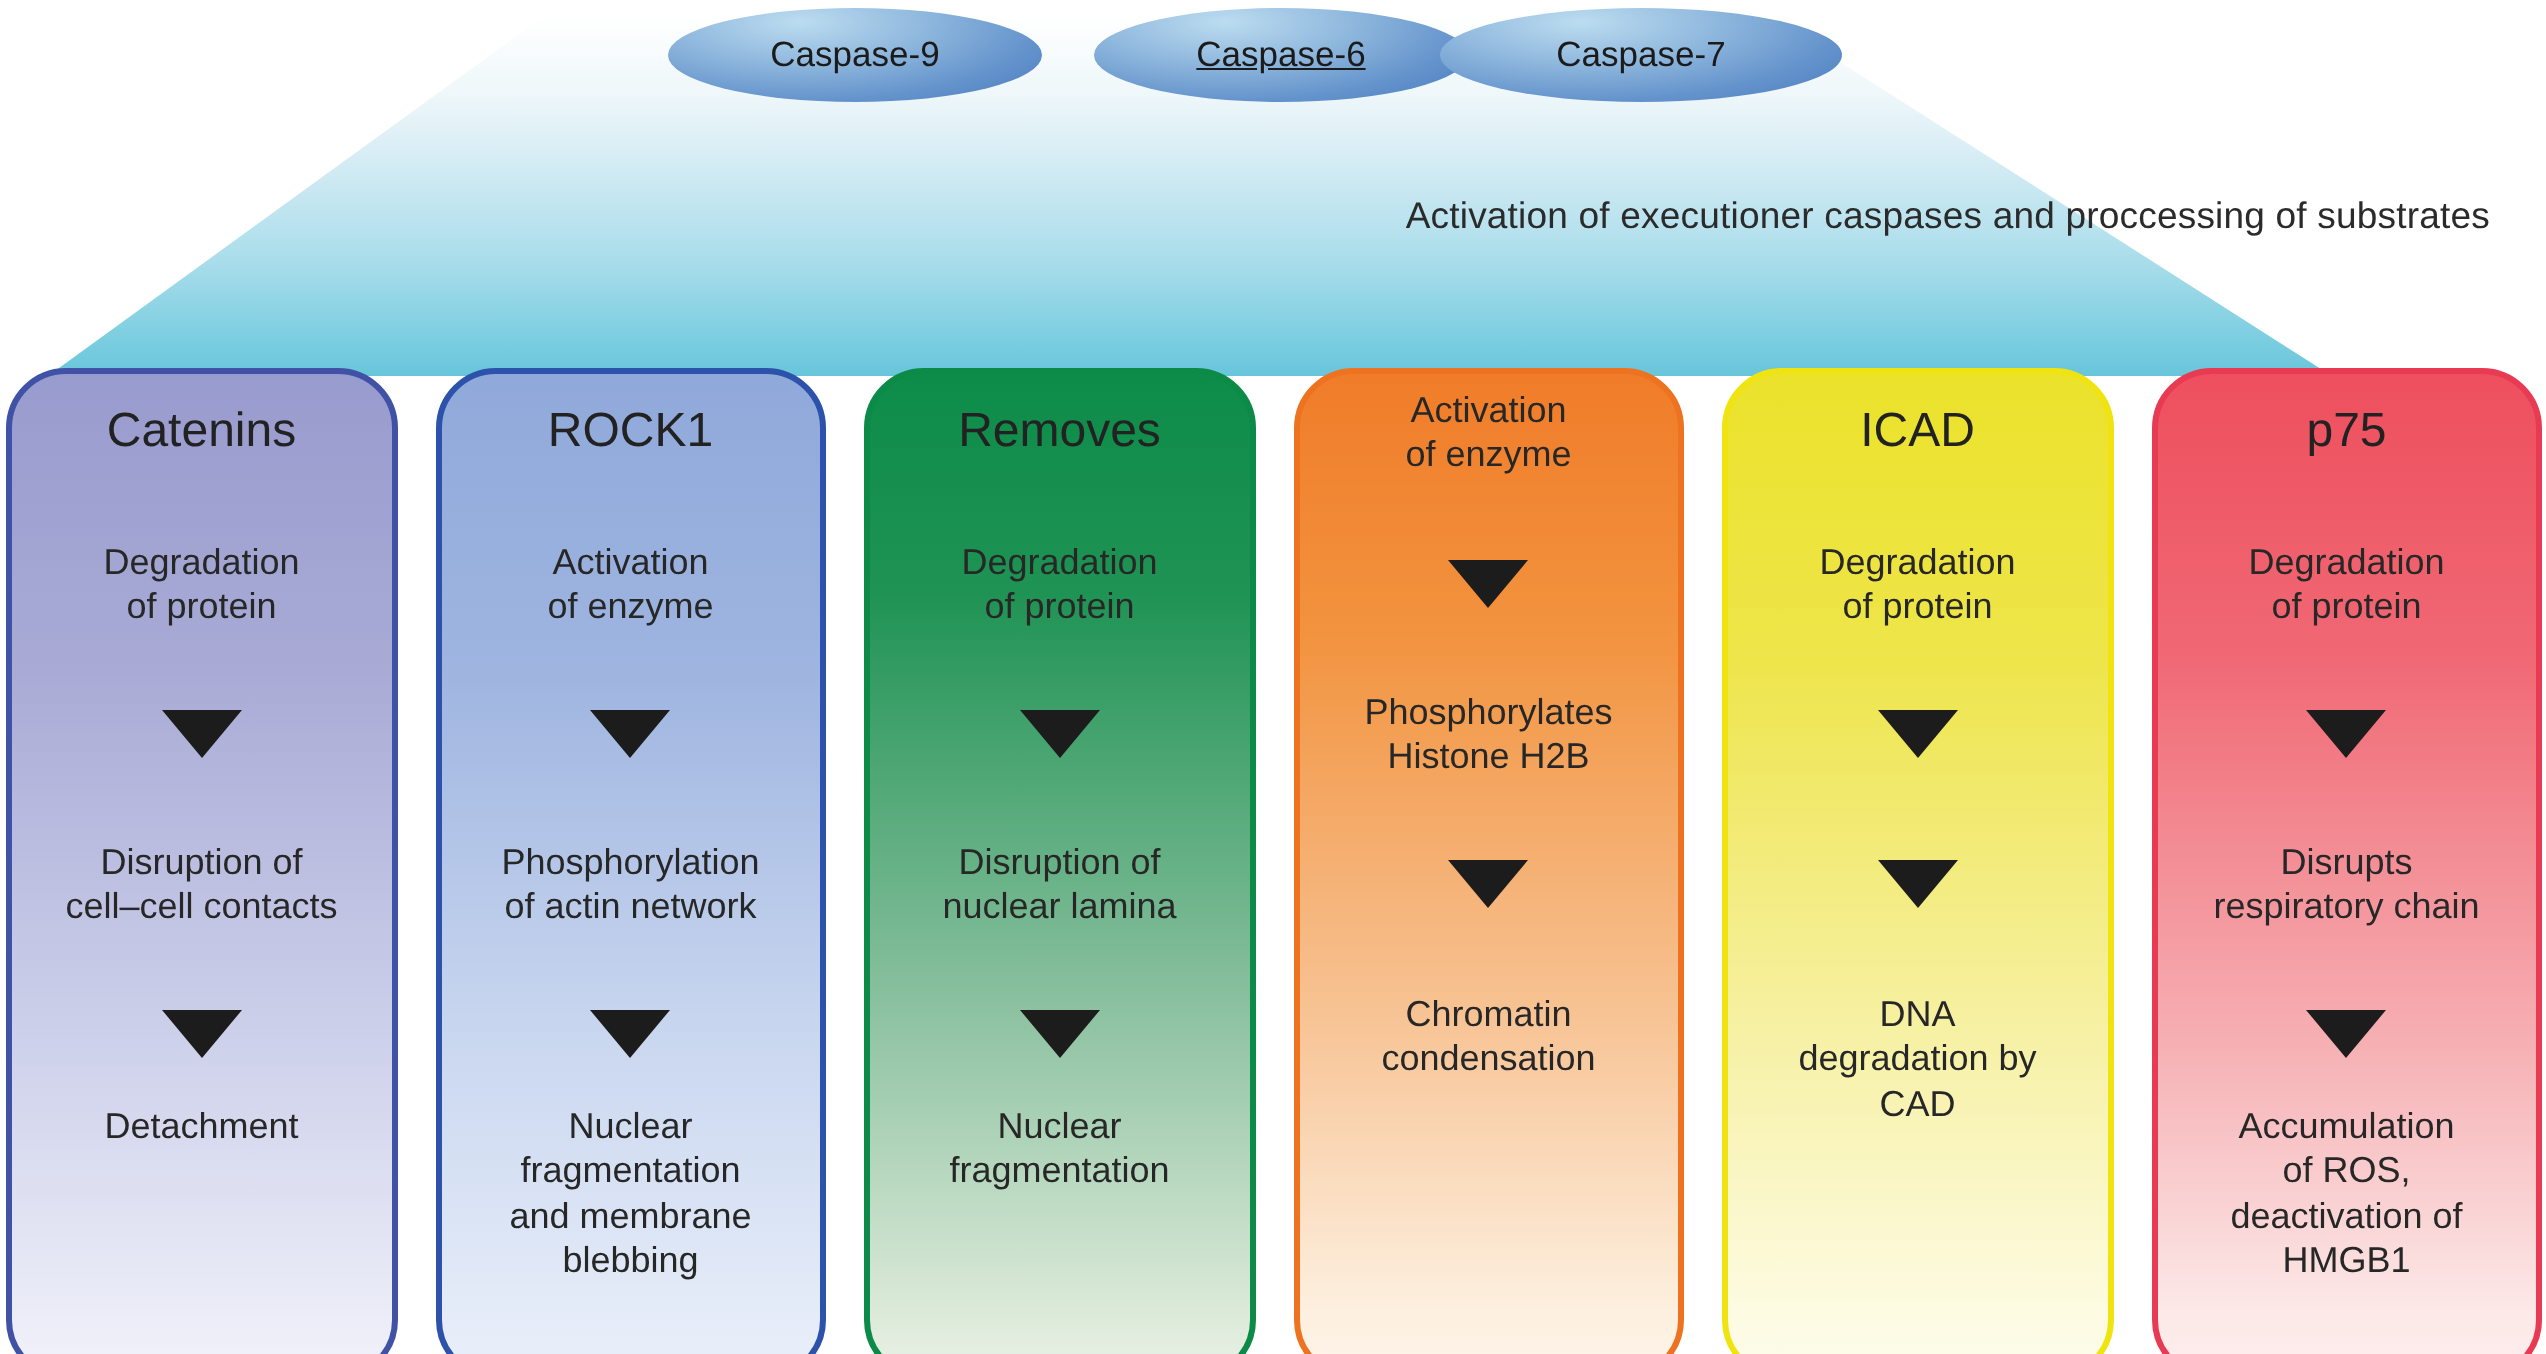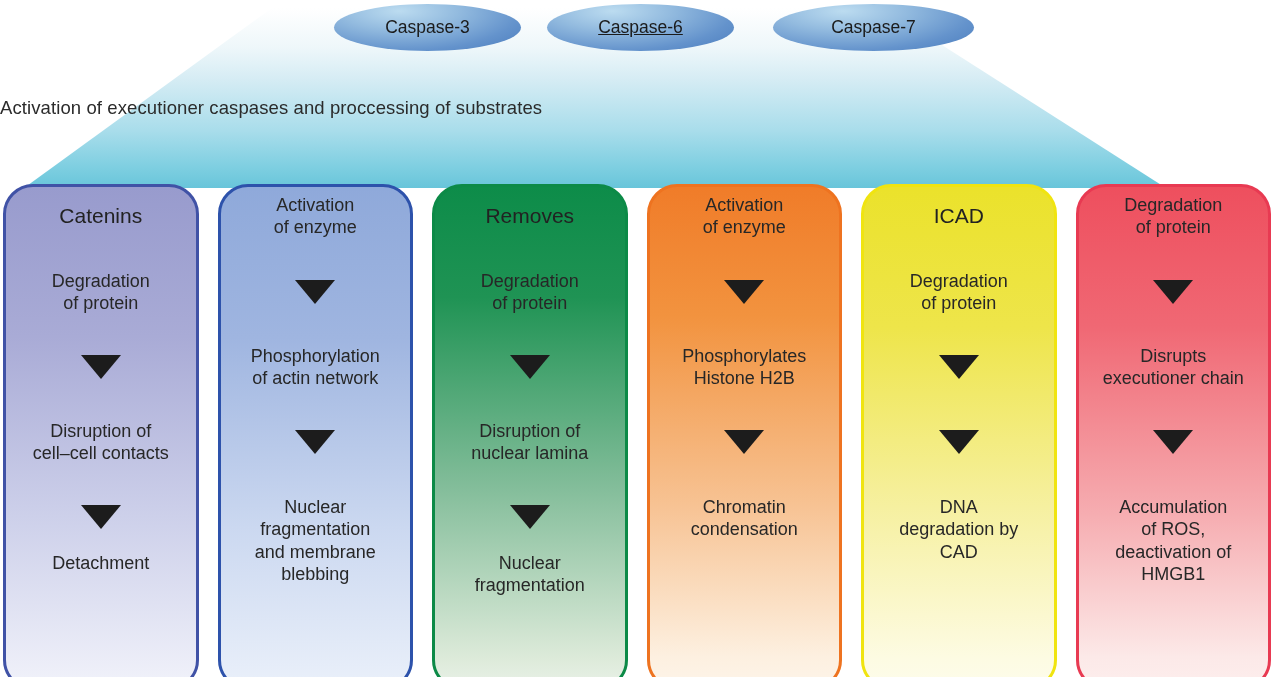--- a/index.html
+++ b/index.html
@@ -22,62 +22,62 @@
     left: 0; top: 8px;
     width: 1273px; height: 180px;
     background: linear-gradient(180deg,
       #ffffff 0%, #eef7fa 22%, #d5ecf4 40%,
       #a9ddeb 68%, #7fcfe1 88%, #68c5da 100%);
     clip-path: polygon(272px 0px, 884px 0px, 1166px 180px, 24px 180px);
   }
   .banner {
     position: absolute;
     top: 97px; left: 0; width: 1245px;
-    text-align: left;
+    text-align: right;
     font-size: 18.5px;
     color: #2b2b2b;
     letter-spacing: 0.1px;
   }
 
   
   .caspase {
     position: absolute;
     top: 4px;
     height: 47px;
     border-radius: 50%;
     display: flex; align-items: center; justify-content: center;
     background: radial-gradient(ellipse at 35% 15%,
       #bcdcf0 0%, #93bbdf 34%, #6493cc 70%, #4a7cbd 100%);
     color: #1b1b1b;
     font-size: 17.5px;
   }
   .e0 { left: 334px; width: 187px; }
   .e1 { left: 547px; width: 187px; text-decoration: underline; }
-  .e2 { left: 773px; width: 201px; }
+  .e2 { left: 720px; width: 201px; }
 
   
   .columns {
     position: absolute;
     left: 3px; top: 184px;
     width: 1268px; height: 506px;
     display: grid;
     grid-template-columns: repeat(6, 1fr);
     column-gap: 19px;
   }
   .column {
     border: 3px solid #000;
     border-radius: 30px;
     display: grid;
     grid-template-rows: 58px 94px 56px 94px 56px 1fr;
   }
   .cell {
     display: flex; align-items: center; justify-content: center;
     text-align: center;
   }
-  .col-title { font-size: 21px; color: #222222; }
+  .col-title { font-size: 24px; color: #222222; }
   .col-step {
     font-size: 18px;
     line-height: 1.24;
     white-space: pre-line;
     color: #272727;
     padding: 0 4px;
   }
   .step3 { align-items: flex-start; padding-top: 7px; }
   .triangle {
     width: 0; height: 0;
@@ -103,21 +103,21 @@
 </head>
 <body>
 
 <div id="canvas">
 
   <div class="funnel"></div>
 
   <div class="banner">Activation of executioner caspases and proccessing of substrates</div>
 
   <div class="caspase e0">
-    <span>Caspase-3</span>
+    <span>Caspase-9</span>
   </div>
   <div class="caspase e1">
     <span>Caspase-6</span>
   </div>
   <div class="caspase e2">
     <span>Caspase-7</span>
   </div>
 
   <div class="columns">
 
@@ -130,20 +130,21 @@
         </div>
       <div class="cell col-step">Disruption of
 cell–cell contacts</div>
       <div class="cell">
           <div class="triangle"></div>
         </div>
       <div class="cell col-step step3">Detachment</div>
     </div>
 
     <div class="column c1">
+      <div class="cell col-title">ROCK1</div>
       <div class="cell col-step">Activation
 of enzyme</div>
       <div class="cell">
           <div class="triangle"></div>
         </div>
       <div class="cell col-step">Phosphorylation
 of actin network</div>
       <div class="cell">
           <div class="triangle"></div>
         </div>
@@ -193,27 +194,28 @@
         </div>
       <div class="cell">
           <div class="triangle"></div>
         </div>
       <div class="cell col-step step3">DNA
 degradation by
 CAD</div>
     </div>
 
     <div class="column c5">
+      <div class="cell col-title">p75</div>
       <div class="cell col-step">Degradation
 of protein</div>
       <div class="cell">
           <div class="triangle"></div>
         </div>
       <div class="cell col-step">Disrupts
-executioner chain</div>
+respiratory chain</div>
       <div class="cell">
           <div class="triangle"></div>
         </div>
       <div class="cell col-step step3">Accumulation
 of ROS,
 deactivation of
 HMGB1</div>
     </div>
 
   </div>

